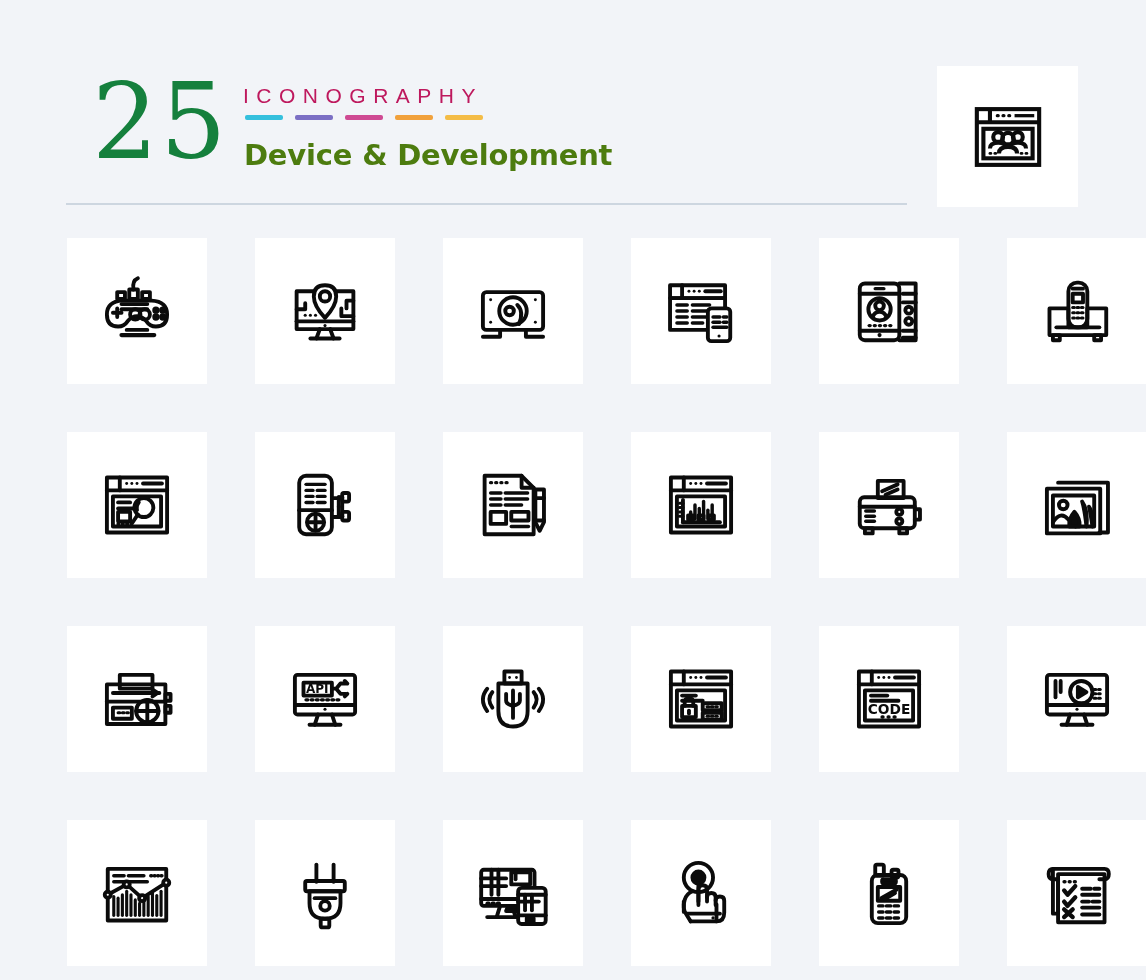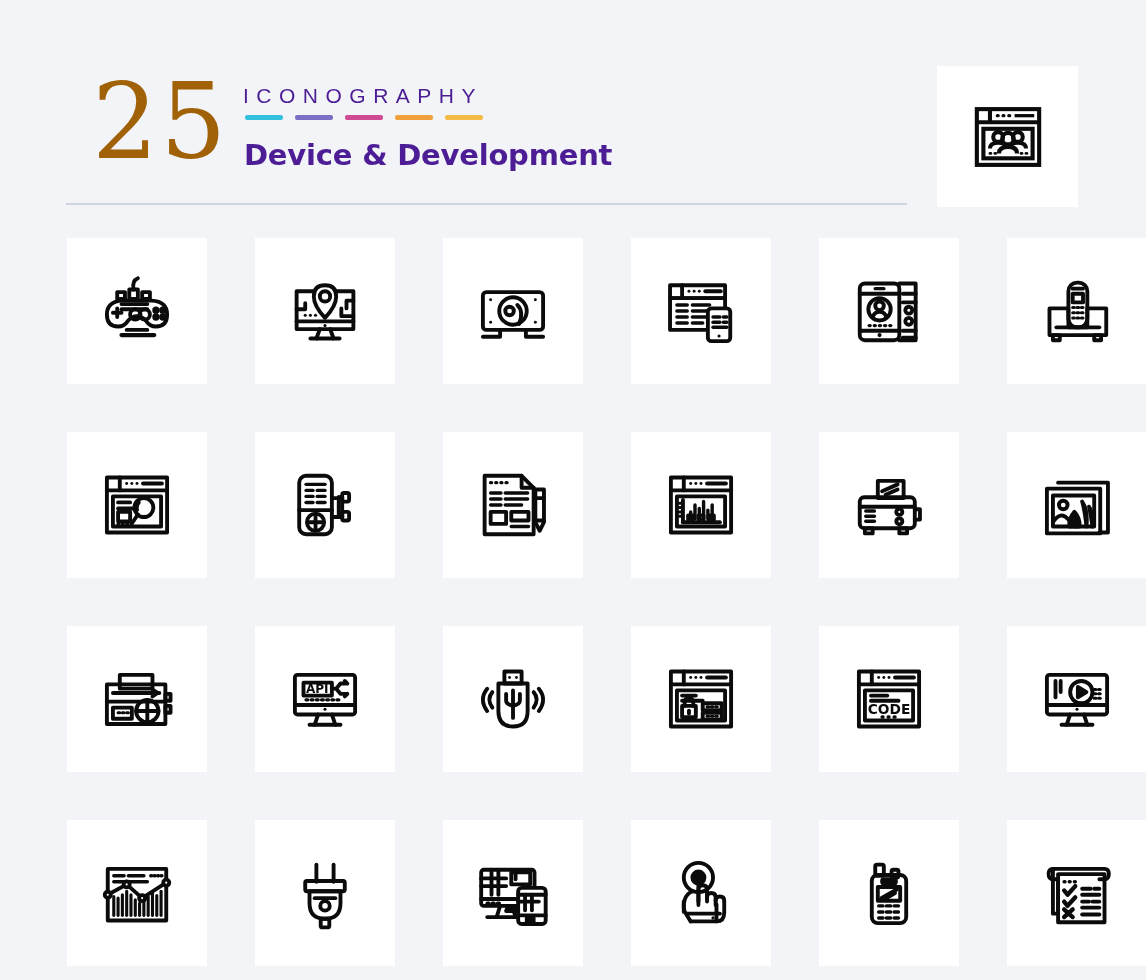--- a/index.html
+++ b/index.html
@@ -29,53 +29,53 @@
   }
   .count-badge {
     position: absolute;
     left: 26px;
     top: 10px;
     font-family: "DejaVu Serif", serif;
     font-weight: 300;
     font-size: 104px;
     line-height: 104px;
     letter-spacing: 2px;
-    color: #a16207;
+    color: #15803d;
   }
   .title-block {
     position: absolute;
     left: 177px;
     top: 24px;
   }
   .eyebrow {
     font-family: "Liberation Sans", sans-serif;
     font-size: 21px;
     font-weight: 400;
     letter-spacing: 7.5px;
-    color: #4c1d95;
+    color: #be185d;
     line-height: 24px;
   }
   .swatches {
     display: flex;
     gap: 12px;
     margin-top: 7px;
     margin-left: 2px;
   }
   .swatch {
     width: 38px;
     height: 5px;
     border-radius: 2px;
   }
   .main-title {
     margin-top: 18px;
     margin-left: 1px;
     font-family: "DejaVu Sans", sans-serif;
     font-size: 29px;
     font-weight: bold;
-    color: #4c1d95;
+    color: #4d7c0f;
     letter-spacing: -0.2px;
     line-height: 34px;
   }
   .header-rule {
     position: absolute;
     left: 66px;
     top: 203px;
     width: 841px;
     height: 2px;
     background: #cdd6e0;

